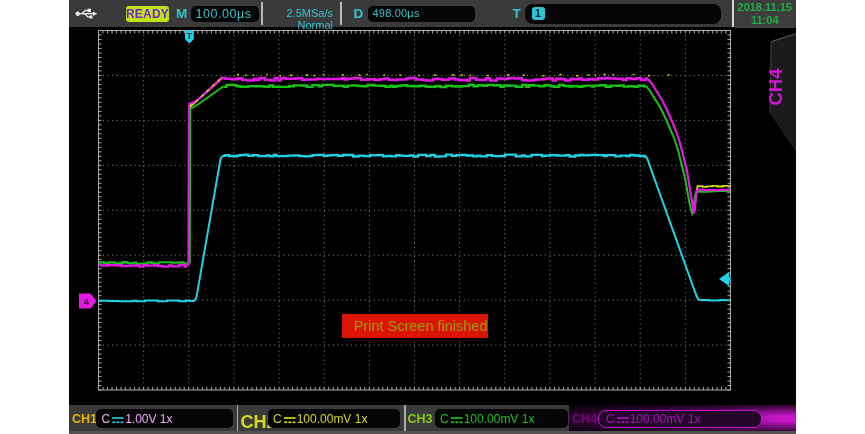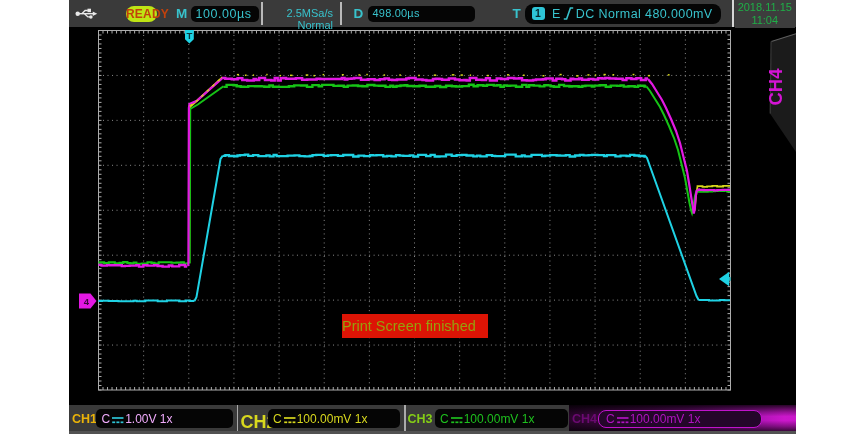--- a/index.html
+++ b/index.html
@@ -552,38 +552,35 @@
       <g stroke="#e8e8e8" stroke-width="1.5" fill="none">
         <line x1="4" y1="7.2" x2="21" y2="7.2"></line>
         <polyline points="8.5,7.2 12,3.7 15,3.7"></polyline>
         <polyline points="11.5,7.2 15,10.7 17.5,10.7"></polyline>
       </g>
       <circle cx="4" cy="7.2" r="2.4" fill="#e8e8e8"></circle>
       <rect x="14.6" y="1.8" width="3.8" height="3.8" fill="#e8e8e8"></rect>
       <circle cx="18.3" cy="10.7" r="1.9" fill="#e8e8e8"></circle>
       <polygon points="20.3,4.8 25.2,7.2 20.3,9.6" fill="#e8e8e8"></polygon>
     </svg>
-<div class="abs" style="left:57px;top:6px;width:31px;height:16px;background:#bfe414;border-radius:8px;text-align:center;font-size:12px;font-weight:bold;color:#c2410c;line-height:16px;letter-spacing:0.2px">READY</div>
+<div class="abs" style="left:57px;top:6px;width:43px;height:16px;background:#bfe414;border-radius:3px;text-align:center;font-size:12px;font-weight:bold;color:#6d28d9;line-height:16px;letter-spacing:0.2px">READY</div>
 <div class="abs cy" style="left:107px;top:5.5px;font-size:13.5px;font-weight:bold">M</div>
 <div class="box" style="left:121.5px;top:6px;width:68.5px;height:16px"></div>
 <div class="abs cy" style="left:126.5px;top:6.5px;font-size:12.5px;letter-spacing:0.55px">100.00µs</div>
 <div class="abs" style="left:191.5px;top:2px;width:2px;height:23px;background:#b9b9b9"></div>
 <div class="abs cy" style="left:202px;top:8px;width:62px;height:24px;font-size:11px;line-height:11.5px;text-align:right">2.5MSa/s<br>Normal</div>
 <div class="abs" style="left:270.5px;top:2px;width:2px;height:23px;background:#b9b9b9"></div>
 <div class="abs cy" style="left:284.5px;top:5.5px;font-size:13.5px;font-weight:bold">D</div>
 <div class="box" style="left:299px;top:6px;width:107px;height:16px"></div>
 <div class="abs cy" style="left:303.5px;top:6.5px;font-size:11px;letter-spacing:0.2px">498.00µs</div>
 <div class="abs cy" style="left:443.5px;top:5.5px;font-size:13.5px;font-weight:bold">T</div>
 <div class="box" style="left:456px;top:3.5px;width:196px;height:20px;border-radius:8px"></div>
 <div class="abs" style="left:462.5px;top:7px;width:13px;height:13px;background:#2ec4d6;border-radius:3px;text-align:center;font-size:10.5px;font-weight:bold;color:#06282c;line-height:13px">1</div>
-<div class="abs cy" style="left:483px;top:6.5px;font-size:12.5px;letter-spacing:0.4px">E<svg style="vertical-align:-2px;margin:0 2px" width="11" height="13" viewBox="0 0 11 13">
-        <path d="M0.8 12 L3.6 12 L7.4 1 L10.2 1" fill="none" stroke="#38c2cc" stroke-width="1.6"></path>
-      </svg>DC Normal 480.000mV</div>
 <div class="abs" style="left:662.5px;top:0;width:2.5px;height:27px;background:#d6d6d6"></div>
-<div class="abs" style="left:665.5px;top:0;width:60.5px;height:27px;background:#3d3d3d;color:#1fae47;font-size:11px;line-height:12.5px;text-align:center;padding-top:1px;font-weight:normal">2018.11.15<br>11:04</div>
+<div class="abs" style="left:665.5px;top:0;width:60.5px;height:27px;background:#3d3d3d;color:#1fae47;font-size:11px;line-height:12.5px;text-align:center;padding-top:1px;font-weight:bold">2018.11.15<br>11:04</div>
 </div>
 
 <div class="bar" style="left:69px;top:405px;width:727px;height:26px;overflow:hidden">
 <div class="abs" style="left:499.5px;top:0;width:227.5px;height:26px;background:linear-gradient(90deg,#2a052c 0%,#470949 25%,#6d0d74 52%,#a312ab 78%,#cb17cb 95%,#c916c9 100%)"></div>
 <div class="abs" style="left:499.5px;top:0;width:227.5px;height:26px;background:linear-gradient(180deg,rgba(0,0,0,0.8) 0%,rgba(0,0,0,0.25) 28%,rgba(0,0,0,0) 44%,rgba(0,0,0,0) 60%,rgba(0,0,0,0.35) 82%,rgba(0,0,0,0.7) 100%)"></div>
 <div class="abs" style="left:3px;top:6.5px;font-size:12.5px;font-weight:bold;color:#eab308">CH1</div>
 <div class="box" style="left:27px;top:3.5px;width:136.5px;height:19.5px"></div>
 <div class="abs" style="left:32.5px;top:7px;font-size:12px;color:#f0abfc">C<svg style="vertical-align:-3px;margin:0 1px" width="13" height="12" viewBox="0 0 13 12">
         <line x1="1" y1="4" x2="12.5" y2="4" stroke="#2ec4d6" stroke-width="1.7"></line>
         <g stroke="#2ec4d6" stroke-width="1.7">
@@ -620,13 +617,13 @@
         <line x1="1" y1="4" x2="12.5" y2="4" stroke="#b013c0" stroke-width="1.7"></line>
         <g stroke="#b013c0" stroke-width="1.7">
           <line x1="1.2" y1="8.3" x2="4.2" y2="8.3"></line>
           <line x1="5.4" y1="8.3" x2="8.4" y2="8.3"></line>
           <line x1="9.6" y1="8.3" x2="12.4" y2="8.3"></line>
         </g>
       </svg>100.00mV 1x</div>
 </div>
 <div class="abs" style="left:69px;top:431px;width:727px;height:3px;background:#525252"></div>
 
-<div class="abs" style="left:342px;top:313.5px;width:145.5px;height:24px;background:#dc1405;text-align:left;font-size:14.5px;color:#97a00d;line-height:24px">Print Screen finished</div>
+<div class="abs" style="left:342px;top:313.5px;width:145.5px;height:24px;background:#dc1405;text-align:right;font-size:14.5px;color:#97a00d;line-height:24px">Print Screen finished</div>
 
 </body></html>

